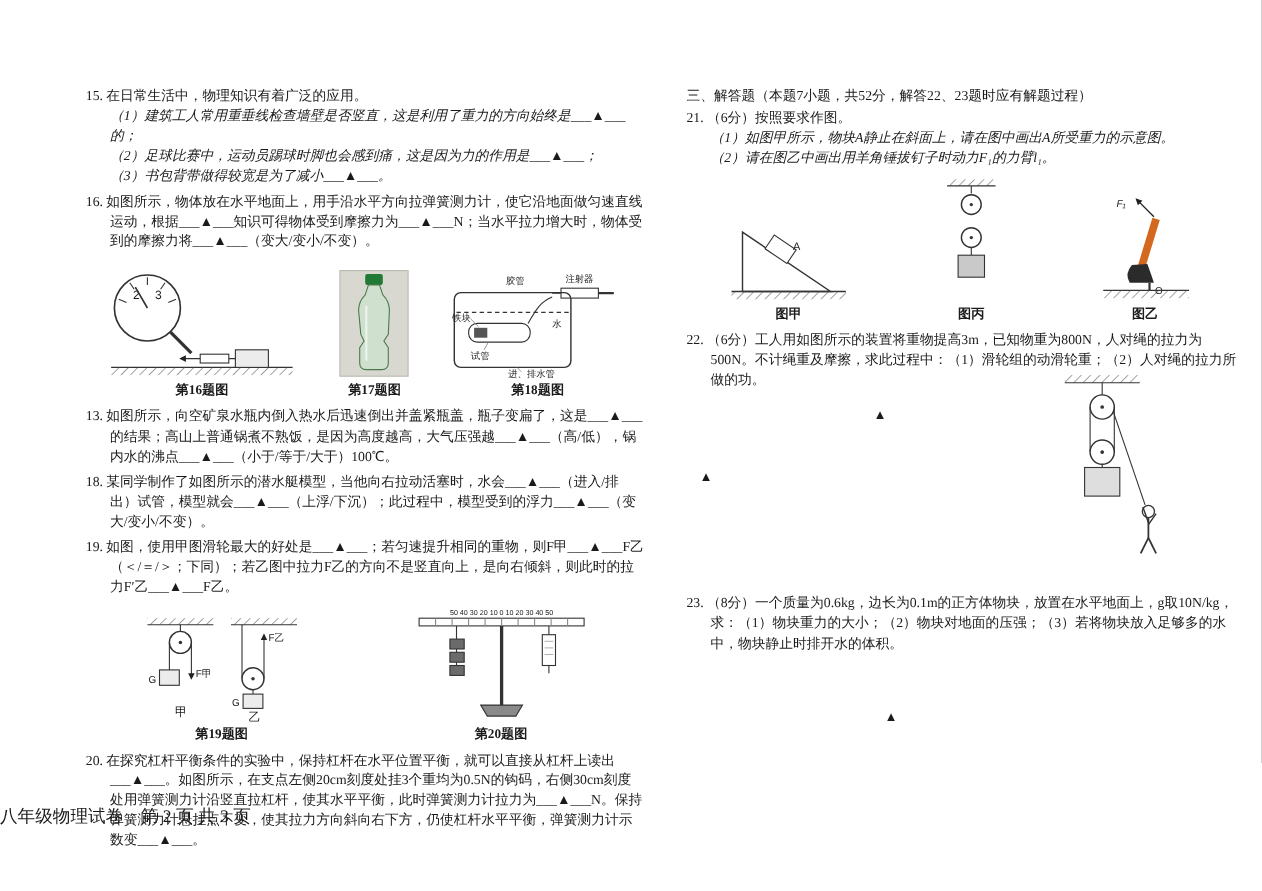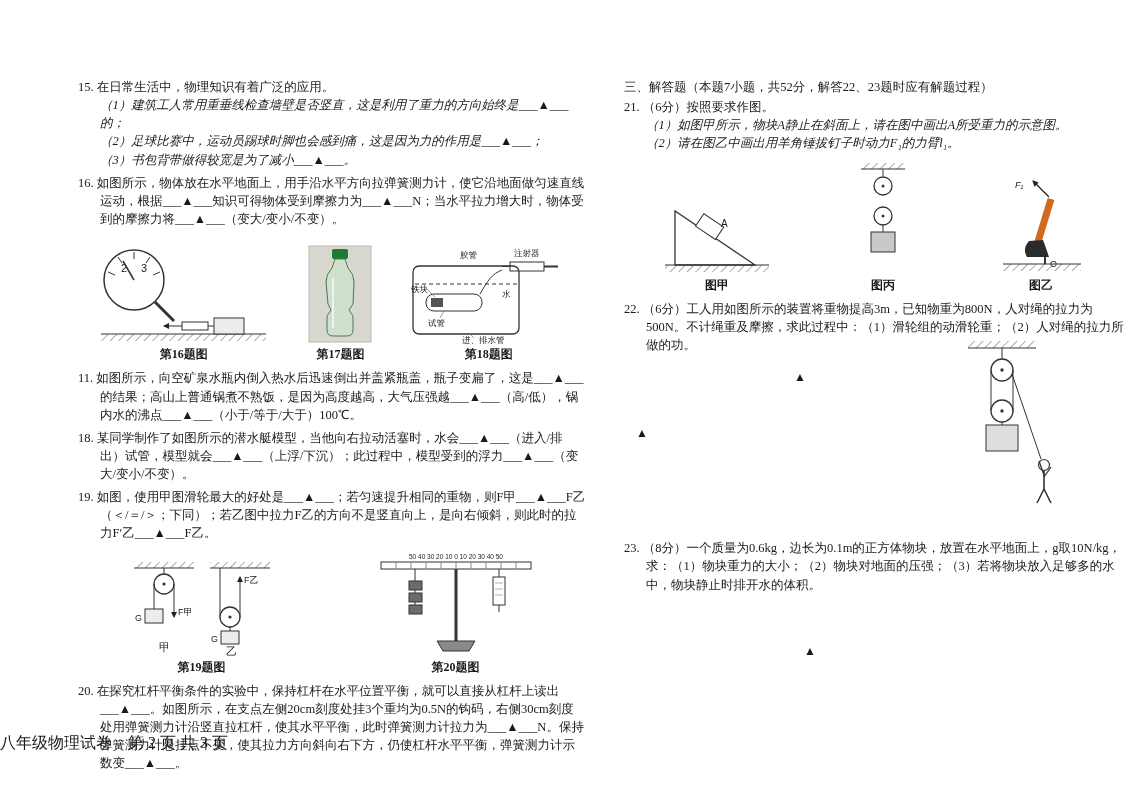--- a/index.html
+++ b/index.html
@@ -116,21 +116,21 @@
           <text x="18" y="92" font-size="8.5">试管</text>
           <line x1="30" y1="84" x2="34" y2="77" stroke="#777" stroke-width="0.7"></line>
           <text x="52" y="109" font-size="8.5">进、排水管</text>
           <line x1="60" y1="100" x2="64" y2="104" stroke="#777" stroke-width="0.7"></line>
         </svg>
         <figcaption class="figcap">第18题图</figcaption>
       </figure>
     </div>
 
     <div class="qblock">
-      <div class="q-main"><span class="qnum">11.</span><span>如图所示，向空矿泉水瓶内倒入热水后迅速倒出并盖紧瓶盖，瓶子变扁了，这是___▲___的结果；高山上普通锅煮不熟饭，是因为高度越高，大气压强越___▲___（高/低），锅内水的沸点___▲___（小于/等于/大于）100℃。</span></div>
+      <div class="q-main"><span class="qnum">13.</span><span>如图所示，向空矿泉水瓶内倒入热水后迅速倒出并盖紧瓶盖，瓶子变扁了，这是___▲___的结果；高山上普通锅煮不熟饭，是因为高度越高，大气压强越___▲___（高/低），锅内水的沸点___▲___（小于/等于/大于）100℃。</span></div>
     </div>
 
     <div class="qblock">
       <div class="q-main"><span class="qnum">18.</span><span>某同学制作了如图所示的潜水艇模型，当他向右拉动活塞时，水会___▲___（进入/排出）试管，模型就会___▲___（上浮/下沉）；此过程中，模型受到的浮力___▲___（变大/变小/不变）。</span></div>
     </div>
 
     <div class="qblock">
       <div class="q-main"><span class="qnum">19.</span><span>如图，使用甲图滑轮最大的好处是___▲___；若匀速提升相同的重物，则F甲___▲___F乙（＜/＝/＞；下同）；若乙图中拉力F乙的方向不是竖直向上，是向右倾斜，则此时的拉力F′乙___▲___F乙。</span></div>
     </div>
 

